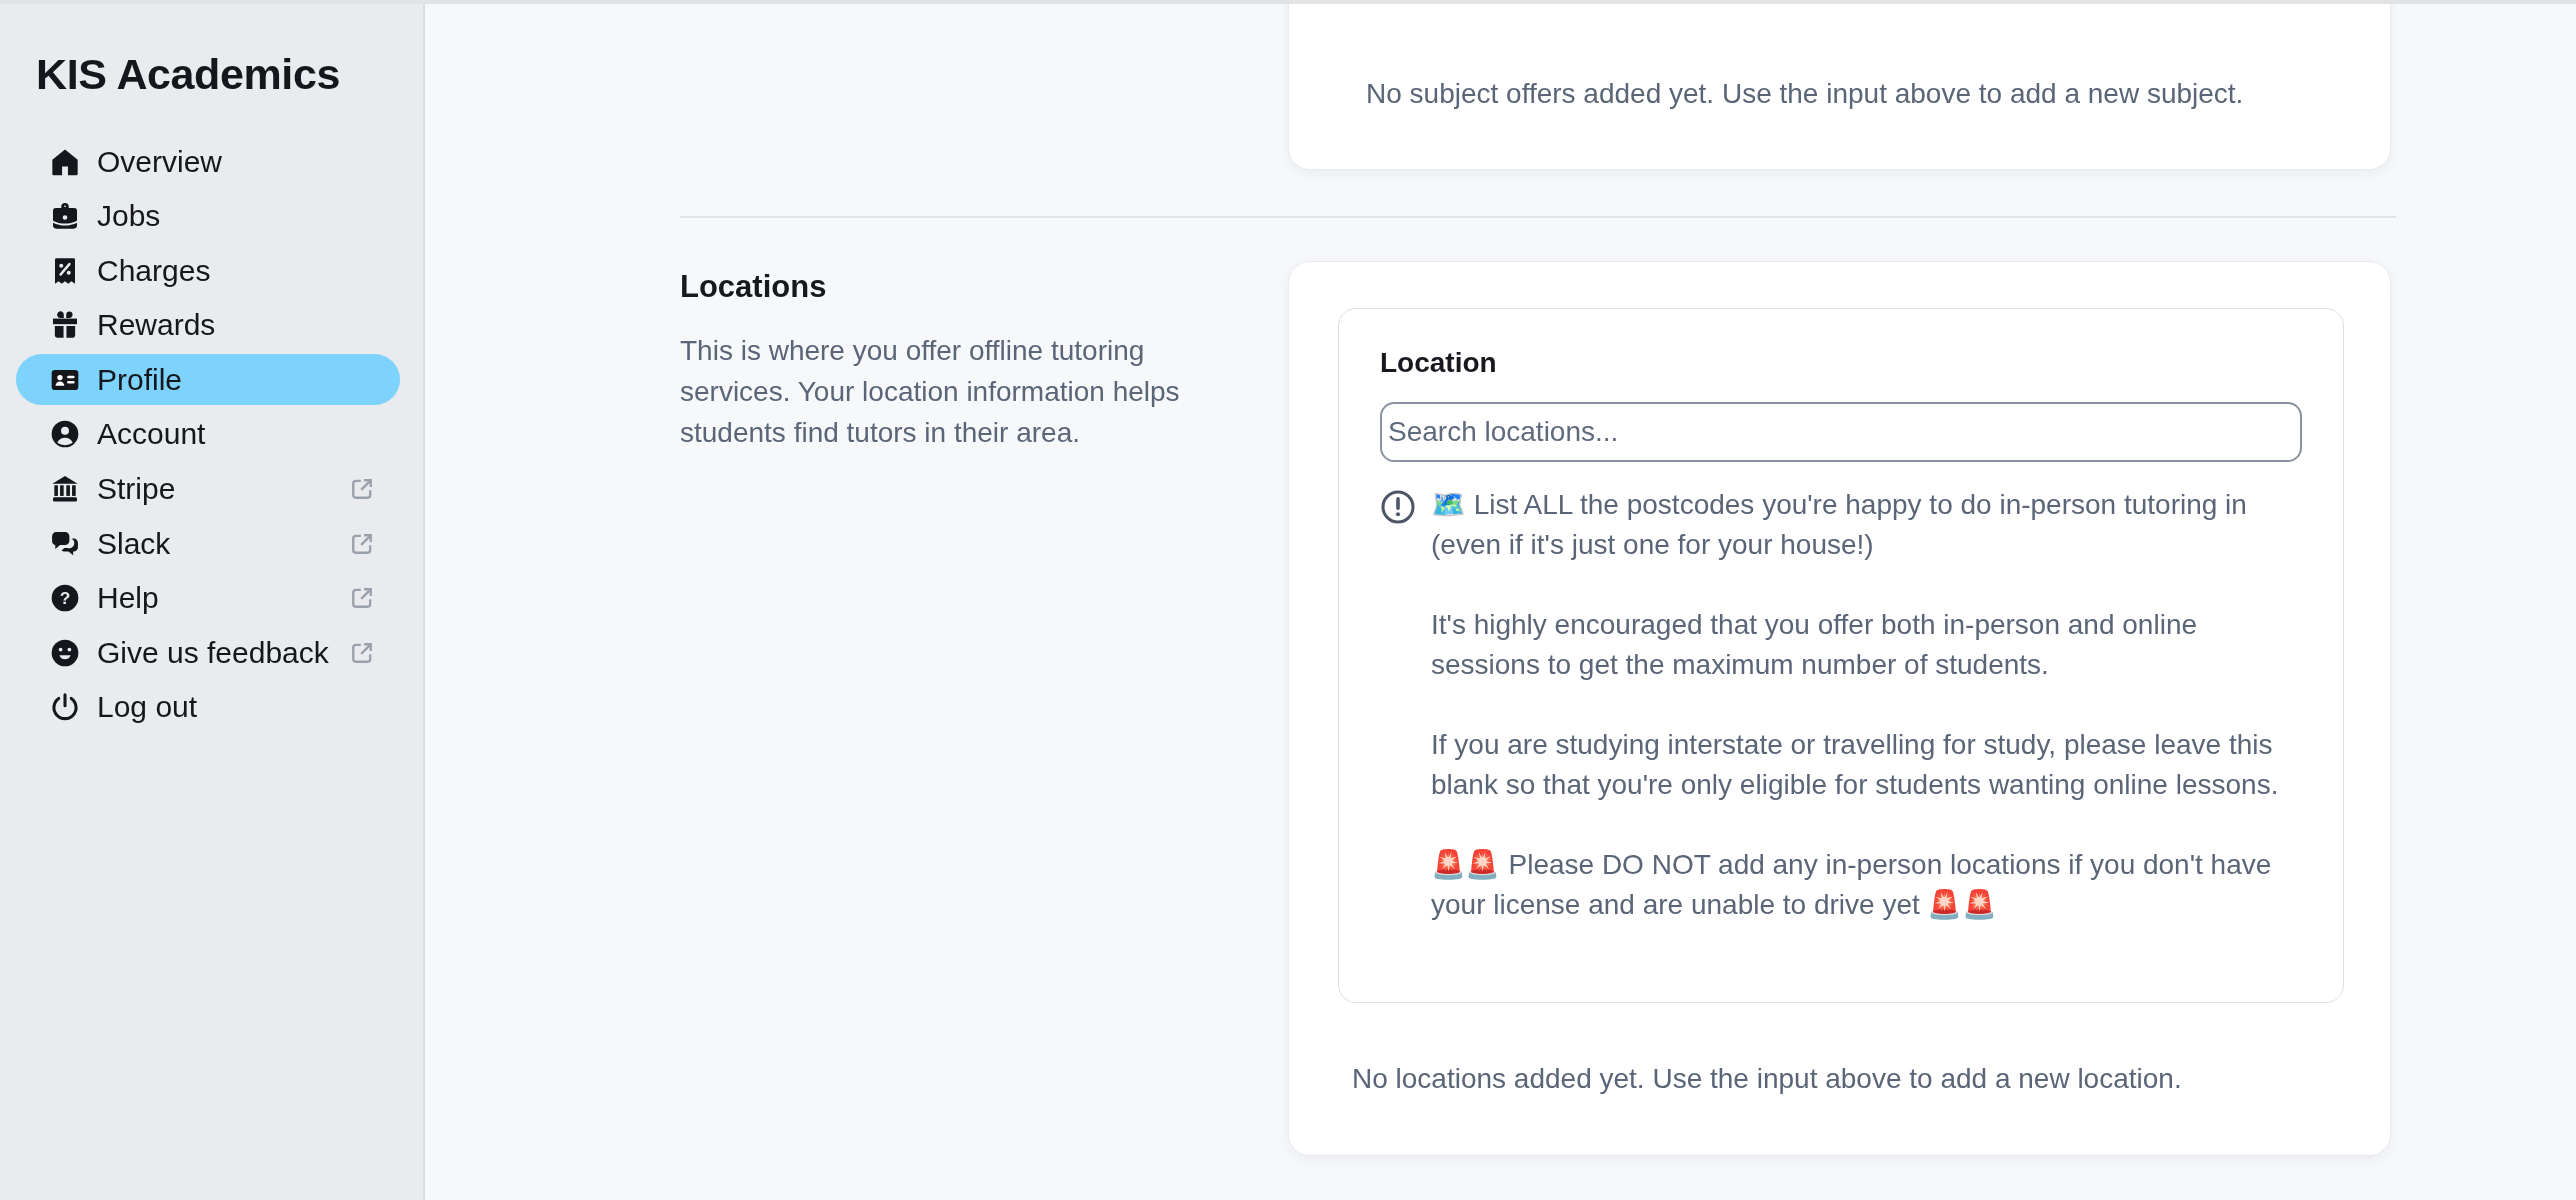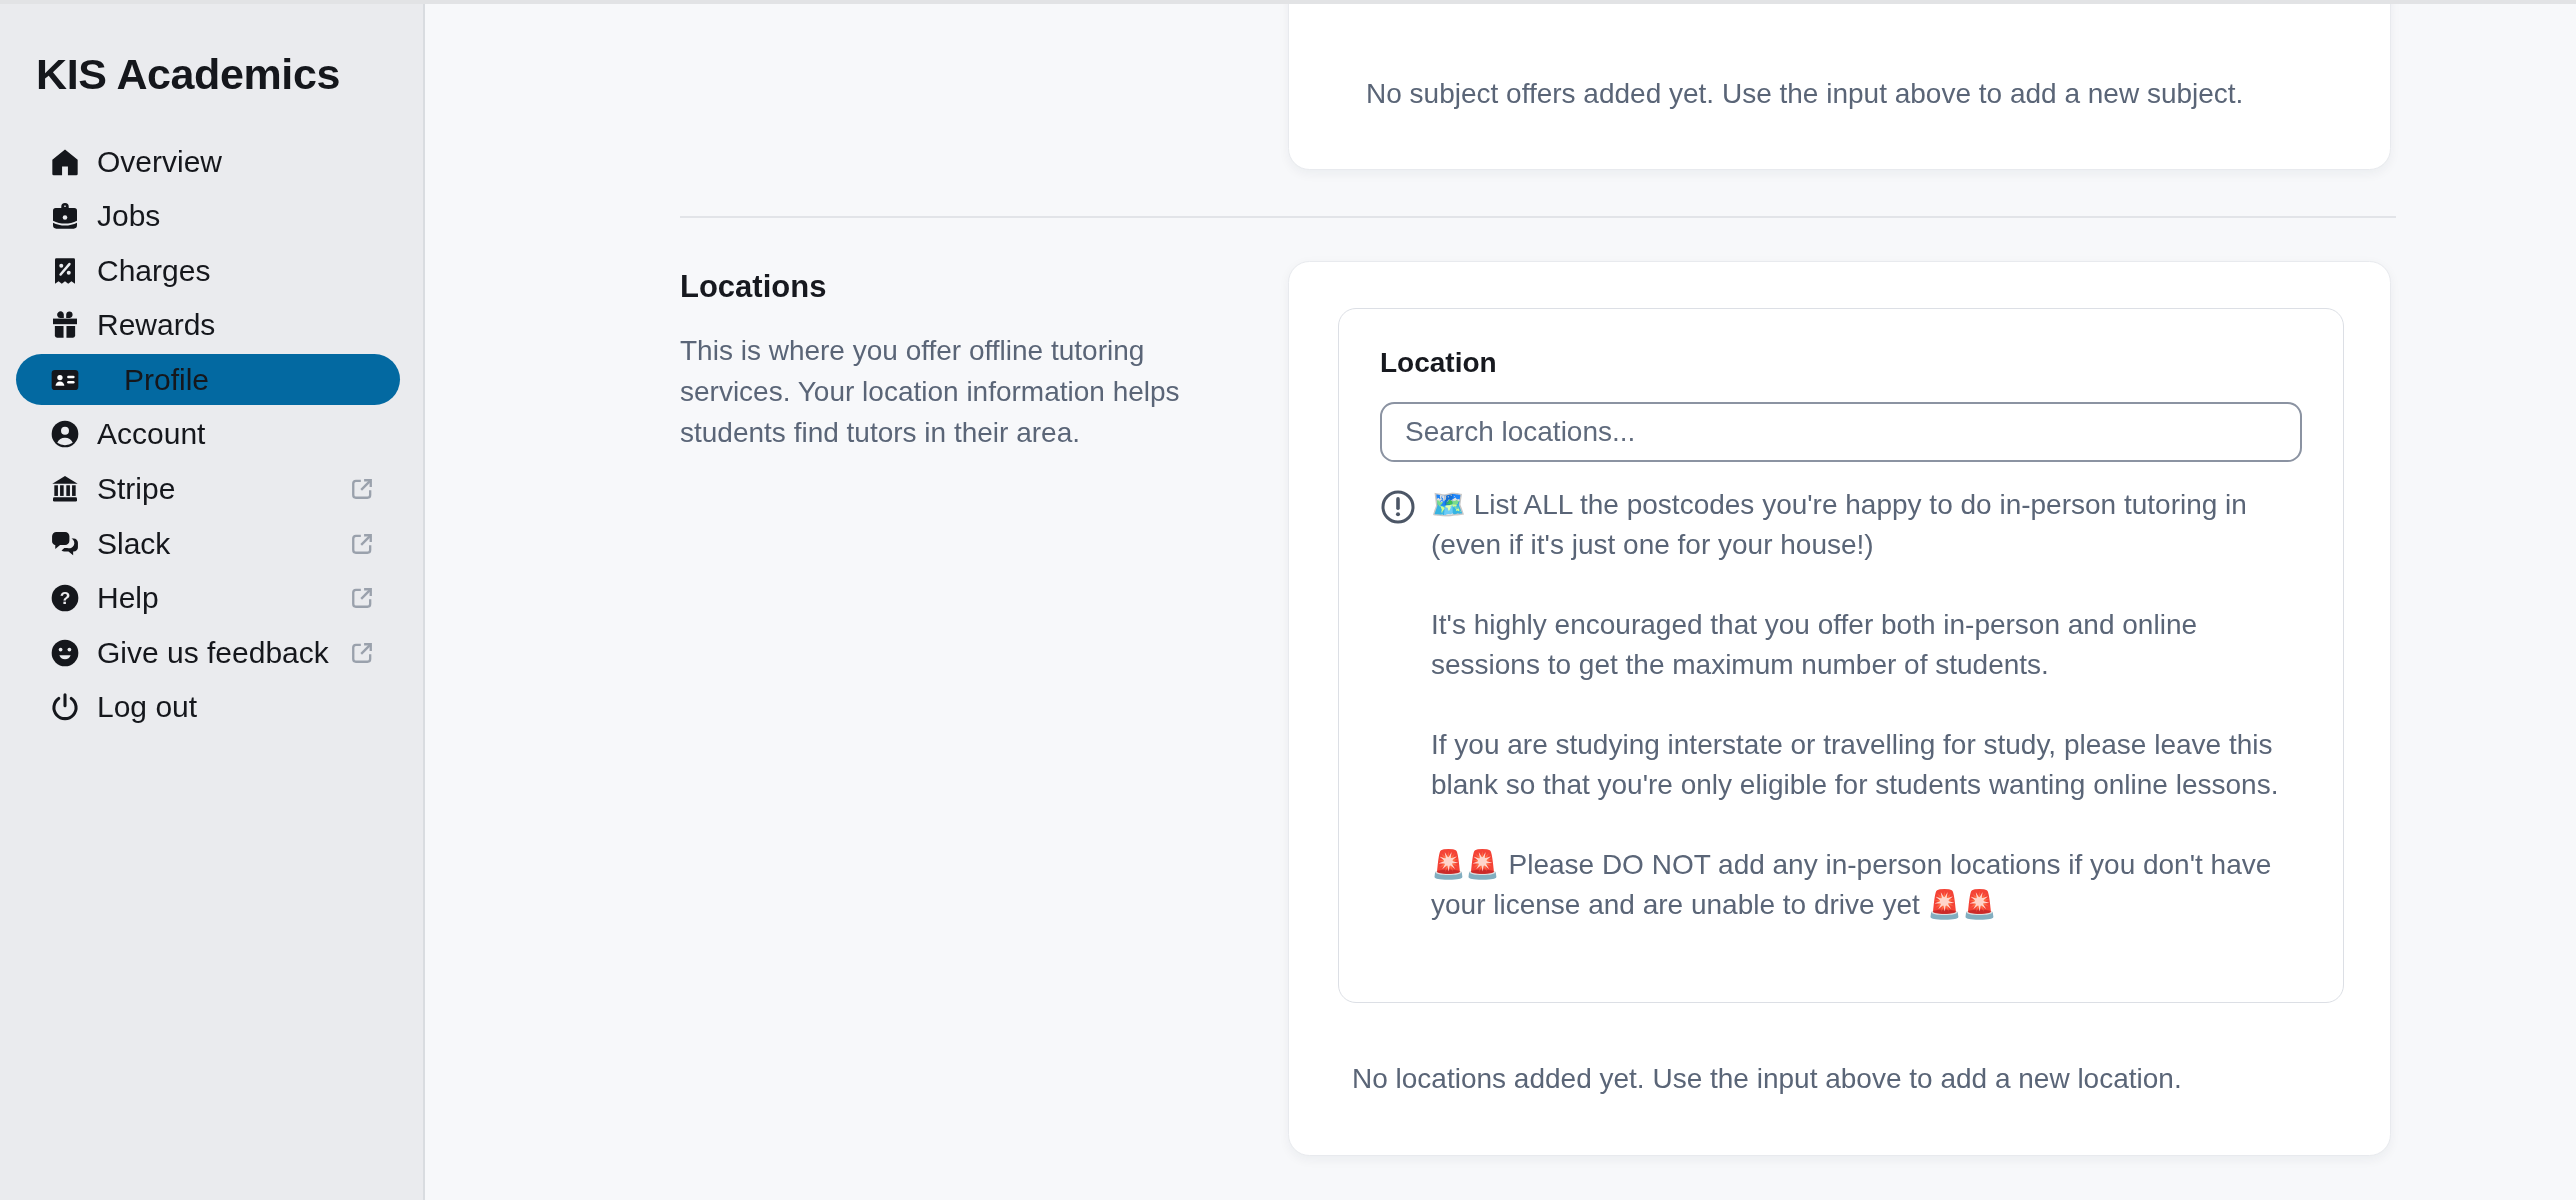--- a/index.html
+++ b/index.html
@@ -18,21 +18,21 @@
   }
   .brand{
     margin:50px 0 0 36px;font-size:43px;font-weight:700;color:#15171c;letter-spacing:-0.4px;
   }
   .nav{position:absolute;top:136px;left:16px;width:384px;}
   .nav-item{
     display:flex;align-items:center;height:51px;margin-bottom:3.6px;
     padding:0 24px 0 33px;border-radius:26px;cursor:pointer;
     font-size:30px;color:#15171c;box-sizing:border-box;
   }
-  .nav-item.active{background:#0369a1;gap:27px;}
+  .nav-item.active{background:#7dd3fc;}
   .nav-icon{width:32px;height:32px;margin-right:16px;flex:none;color:#15171c;}
   .nav-icon svg{width:32px;height:32px;display:block;}
   .nav-label{white-space:nowrap;}
   .ext-icon{margin-left:auto;width:28px;height:28px;color:#9aa1ac;flex:none;}
   .ext-icon svg{width:28px;height:28px;display:block;}
 
   
   .main{position:absolute;left:427px;top:0;right:0;bottom:0;}
 
   .card{
@@ -54,21 +54,21 @@
   .inner-card{
     position:absolute;left:49px;top:46px;width:1006px;height:695px;
     border:1.8px solid #dcdfe5;border-radius:18px;box-sizing:border-box;
     padding:38px 41px;background:#fff;
   }
   .inner-label{font-size:28px;font-weight:700;color:#17191f;}
   .search-input{
     display:block;margin-top:23px;width:100%;height:60px;
     border:2.7px solid #8b93a2;border-radius:14.3px;box-sizing:border-box;
     font-family:"Liberation Sans", sans-serif;font-size:28px;color:#17191f;
-    padding:0 23px;outline:none;background:#fff;
+    padding:0 6px;outline:none;background:#fff;
   }
   .search-input::placeholder{color:#5f6a7c;opacity:1;}
   .info-row{display:flex;margin-top:23px;}
   .info-icon{width:36px;height:36px;flex:none;color:#4c5666;margin-top:3.6px;}
   .info-icon svg{width:36px;height:36px;display:block;}
   .info-text{margin-left:15px;font-size:28px;line-height:40px;color:#5a6577;width:865px;}
   .info-text p{margin:0 0 40px 0;}
   .info-text p:last-child{margin-bottom:16px;}
   .locations-empty{position:absolute;left:63px;top:801px;font-size:28px;color:#5a6577;}
 </style>

